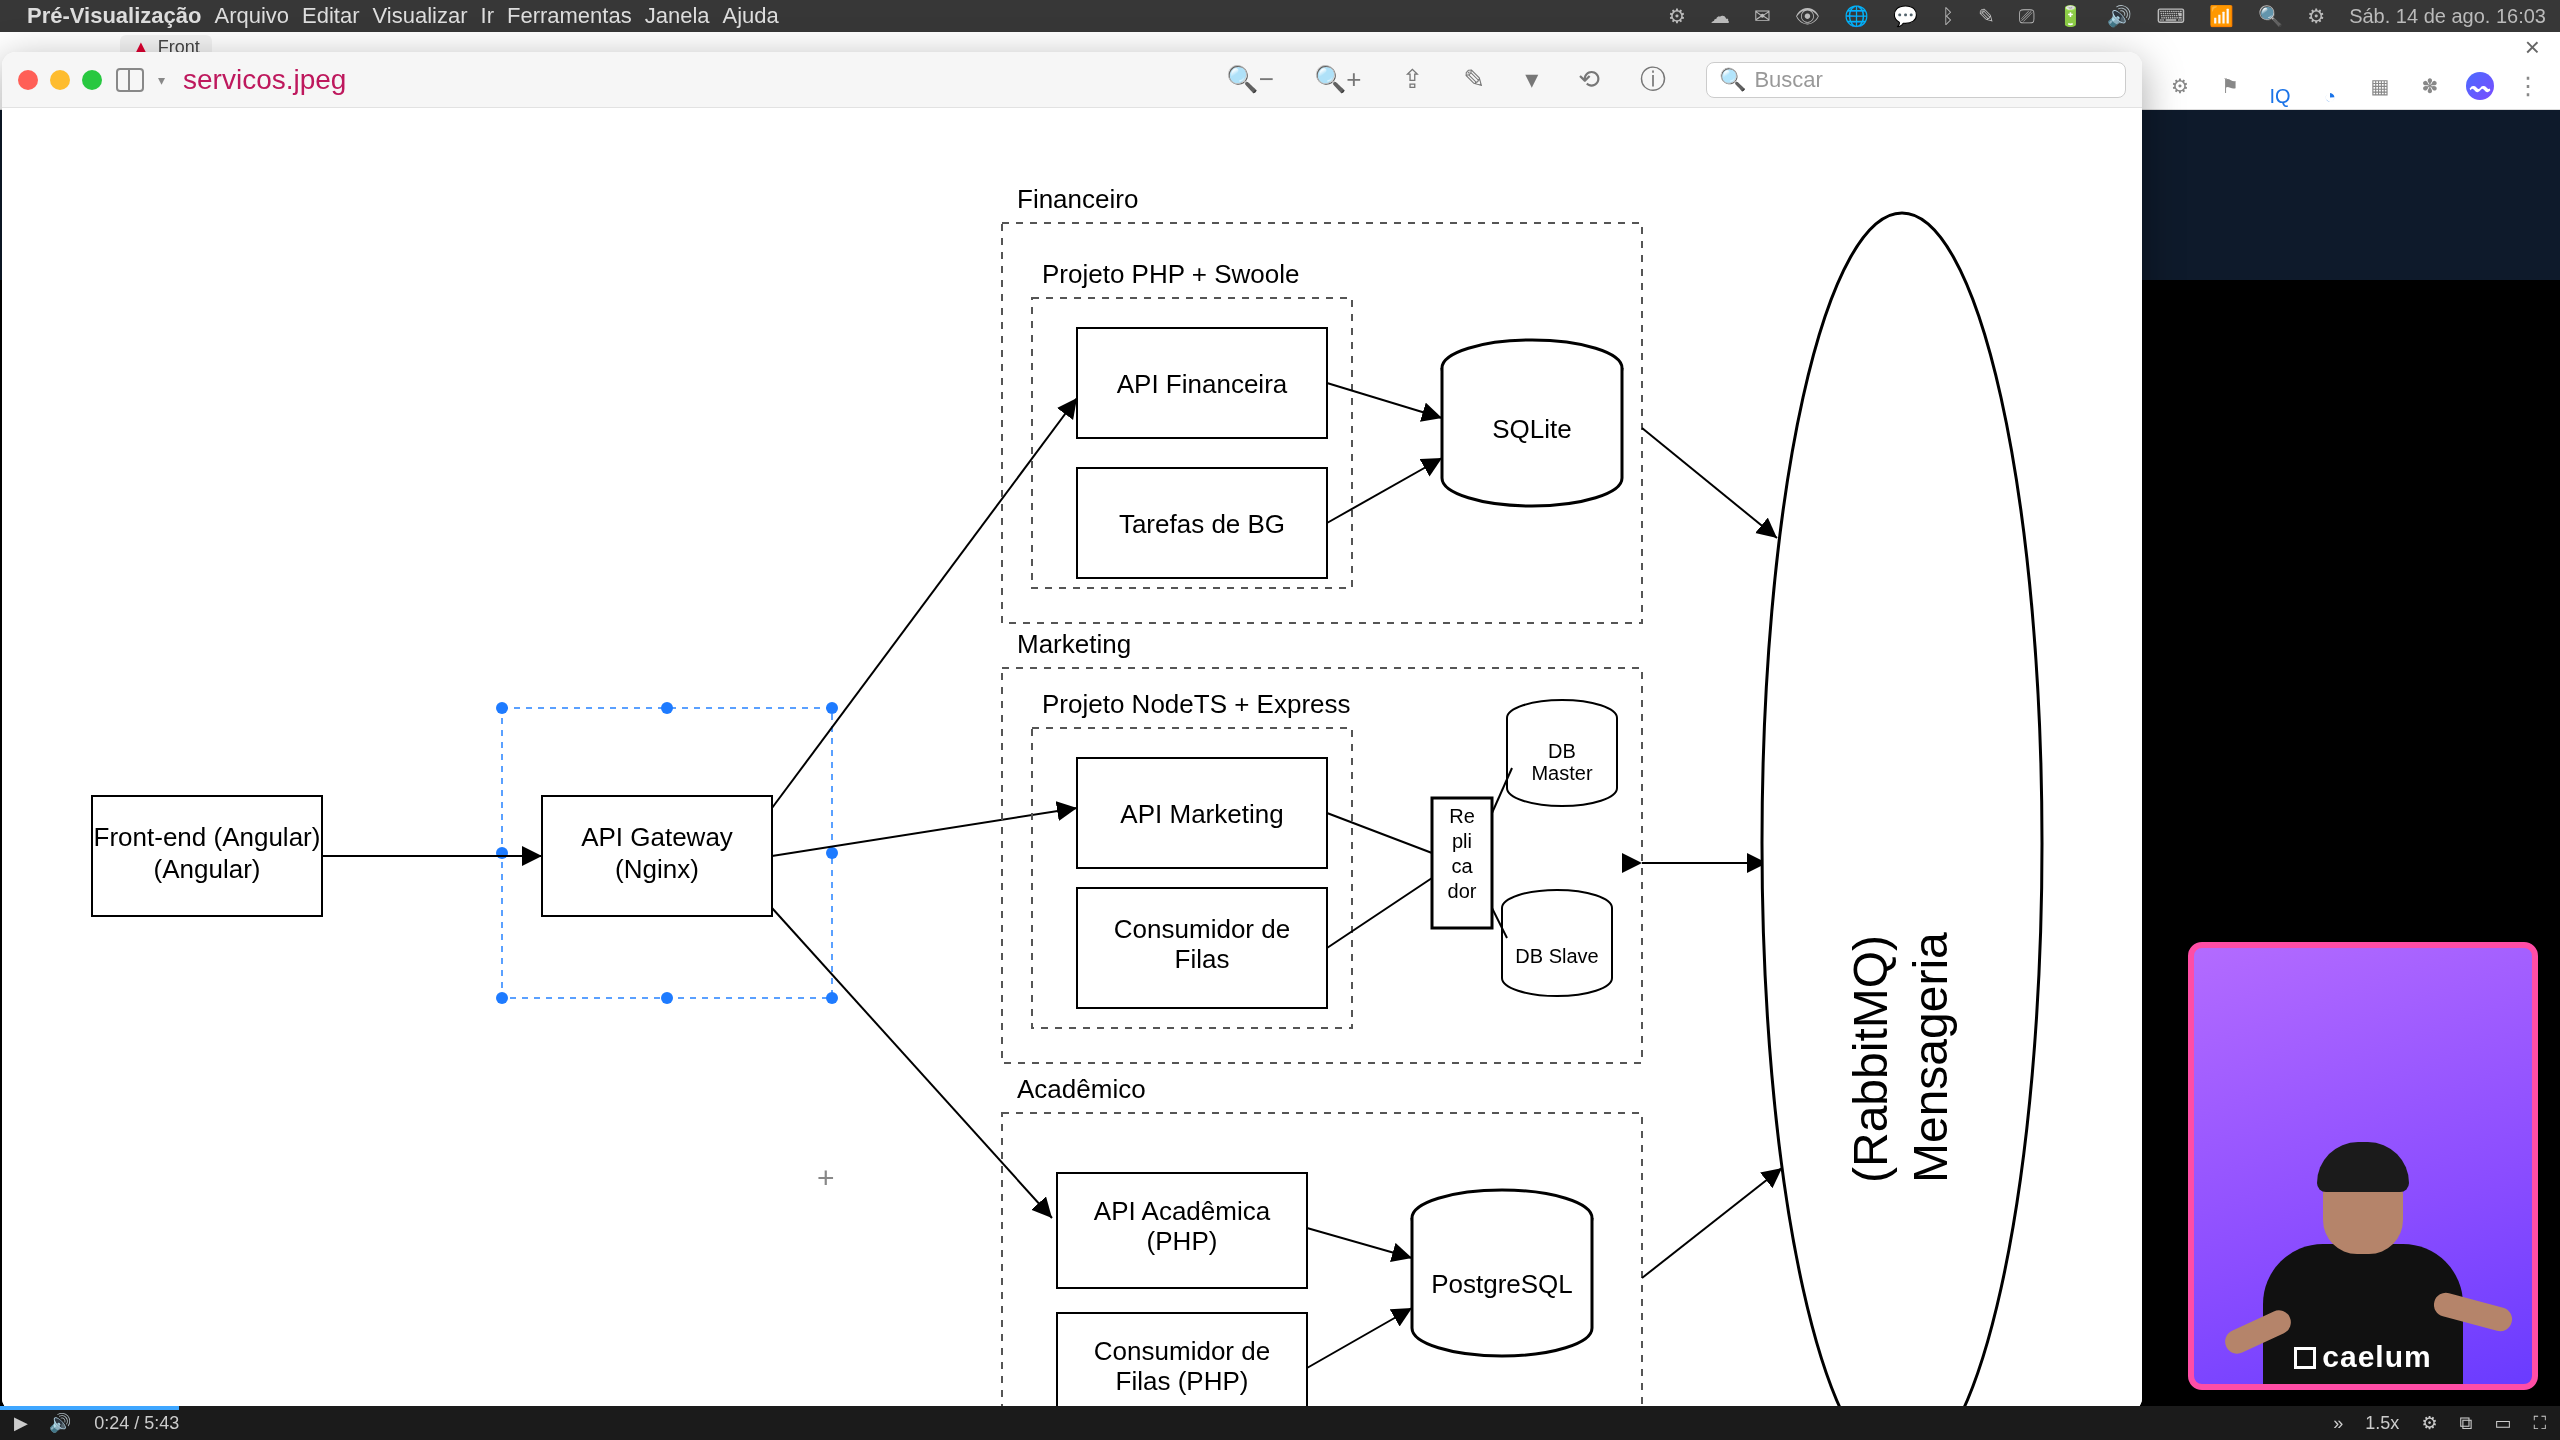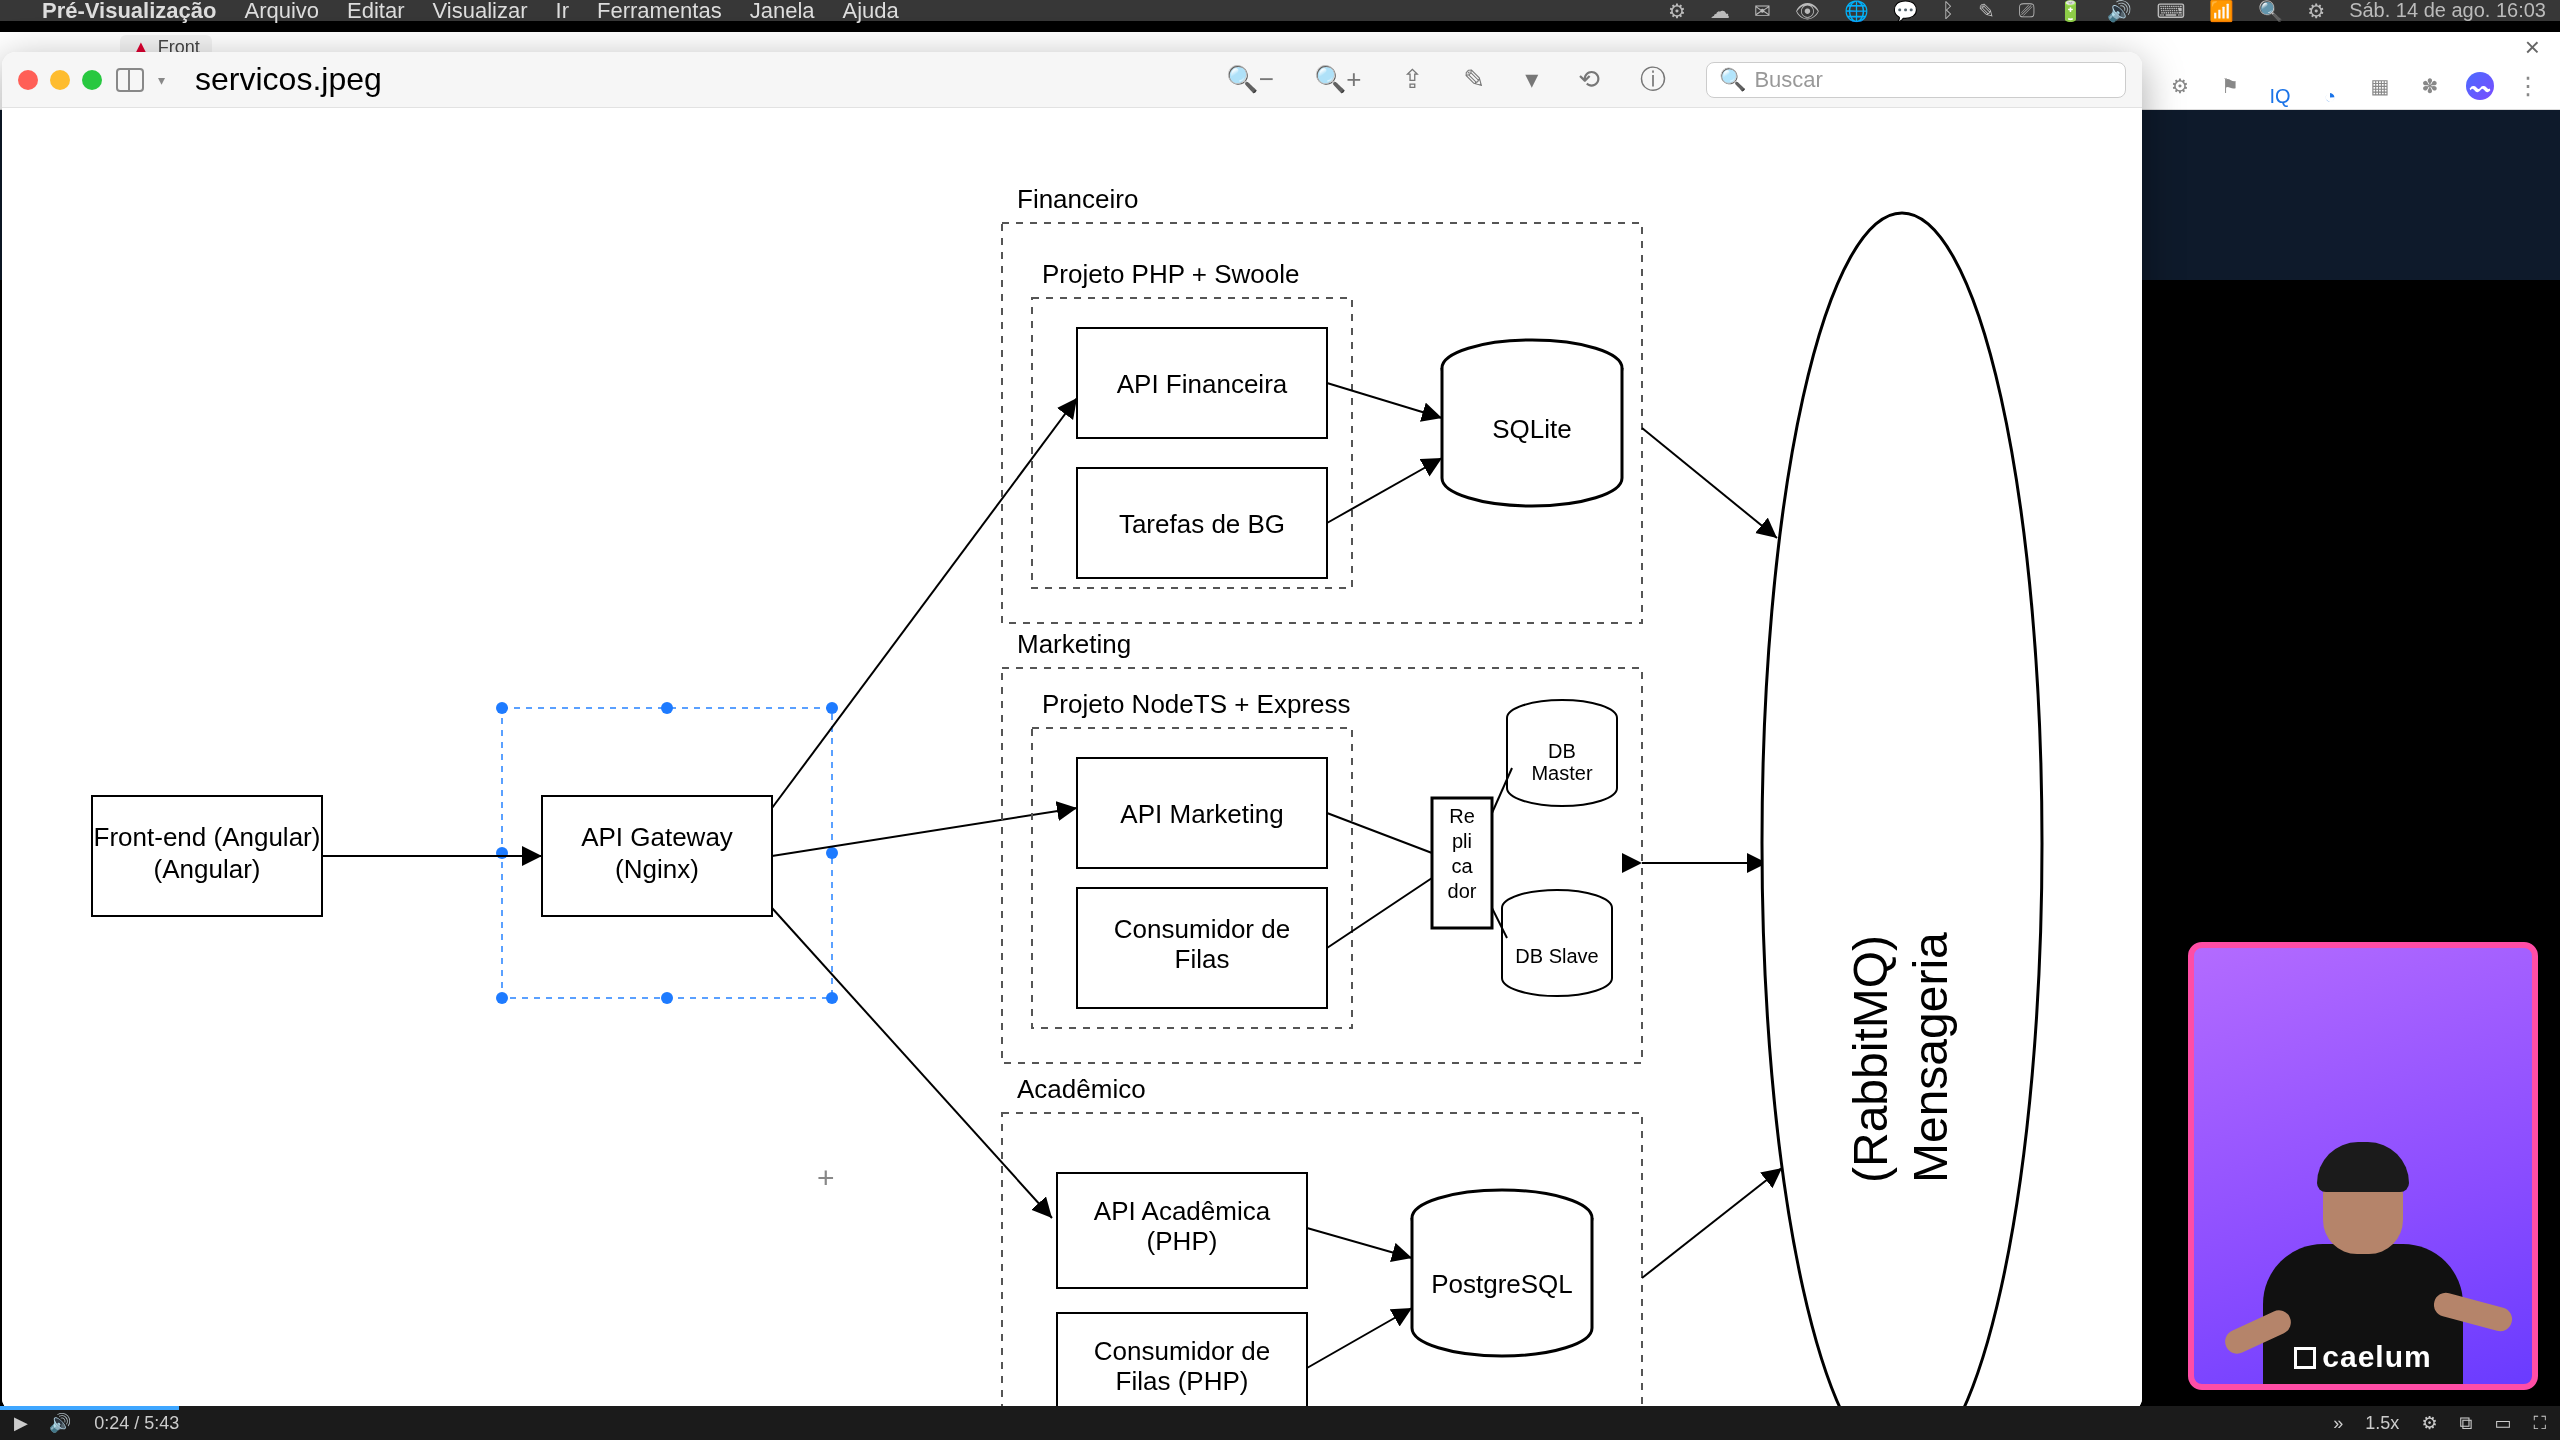--- a/index.html
+++ b/index.html
@@ -1,18 +1,18 @@
 <!DOCTYPE html>
 <html><head>
 <meta charset="utf-8">
 <style>
   * { margin:0; padding:0; box-sizing:border-box; }
   html,body { width:2560px; height:1440px; font-family:-apple-system,BlinkMacSystemFont,"Segoe UI",Helvetica,Arial,sans-serif; overflow:hidden; background:#000; }
   
-  .menubar { position:absolute; top:0; left:0; right:0; height:21px; background:rgba(60,60,60,.92); display:flex; align-items:center; color:#ddd; font-size:22px; padding:0 14px; gap:28px; }
+  .menubar { position:absolute; top:0; left:0; right:0; height:32px; background:rgba(60,60,60,.92); display:flex; align-items:center; color:#ddd; font-size:22px; padding:0 14px; gap:13px; }
   .menubar .apple { font-size:24px; }
   .menubar .app { font-weight:600; }
   .menubar .right { margin-left:auto; display:flex; gap:24px; align-items:center; color:#bbb; font-size:20px; }
   
   .browserchrome { position:absolute; top:32px; left:0; right:0; height:78px; background:#fff; border-bottom:1px solid #ddd; }
   .tabrow { height:30px; display:flex; align-items:center; padding-left:120px; gap:10px; font-size:18px; color:#444; }
   .tabrow .tab { display:flex; align-items:center; gap:8px; background:#f3f3f3; padding:2px 12px; border-radius:6px 6px 0 0; }
   .tabrow .xbtn { margin-left:auto; margin-right:20px; color:#666; font-size:26px; }
   .navrow { height:48px; display:flex; align-items:center; padding:0 20px; gap:22px; color:#888; font-size:24px; }
   .navrow .spacer { flex:1; }
@@ -23,21 +23,21 @@
   .darkband { position:absolute; top:110px; left:0; right:0; height:170px; background:#0e1a2b; }
   
   .window { position:absolute; top:52px; left:2px; width:2140px; height:1360px; background:#fff; border-radius:14px; box-shadow:0 10px 40px rgba(0,0,0,.35); overflow:hidden; }
   .titlebar { height:56px; display:flex; align-items:center; gap:14px; padding:0 16px; background:#f6f6f6; border-bottom:1px solid #e2e2e2; }
   .dots { display:flex; gap:12px; }
   .dot { width:20px; height:20px; border-radius:50%; }
   .dot.r{background:#ff5f57}.dot.y{background:#febc2e}.dot.g{background:#28c840}
   .tbicon { width:28px; height:24px; border:2px solid #888; border-radius:4px; position:relative; }
   .tbicon:after{content:"";position:absolute;left:10px;top:0;bottom:0;width:2px;background:#888;}
   .tbcaret{color:#888;font-size:14px;}
-  .fname { font-size:32px; color:#000000; margin-left:16px; }
+  .fname { font-size:28px; color:#be185d; margin-left:4px; }
   .titlebar .tools { margin-left:auto; display:flex; gap:40px; align-items:center; color:#777; font-size:26px; }
   .searchbox { display:flex; align-items:center; gap:8px; background:#fff; border:1px solid #ccc; border-radius:8px; padding:4px 12px; width:420px; color:#999; font-size:22px; }
   
   .canvas { position:absolute; top:56px; left:0; right:0; bottom:0; background:#fff; }
   .canvas svg { width:100%; height:100%; }
   .boxlabel { font-size:26px; fill:#000; text-anchor:middle; }
   .grouplabel { font-size:26px; fill:#000; }
   .small { font-size:20px; }
   .vtext { font-size:48px; }
   

